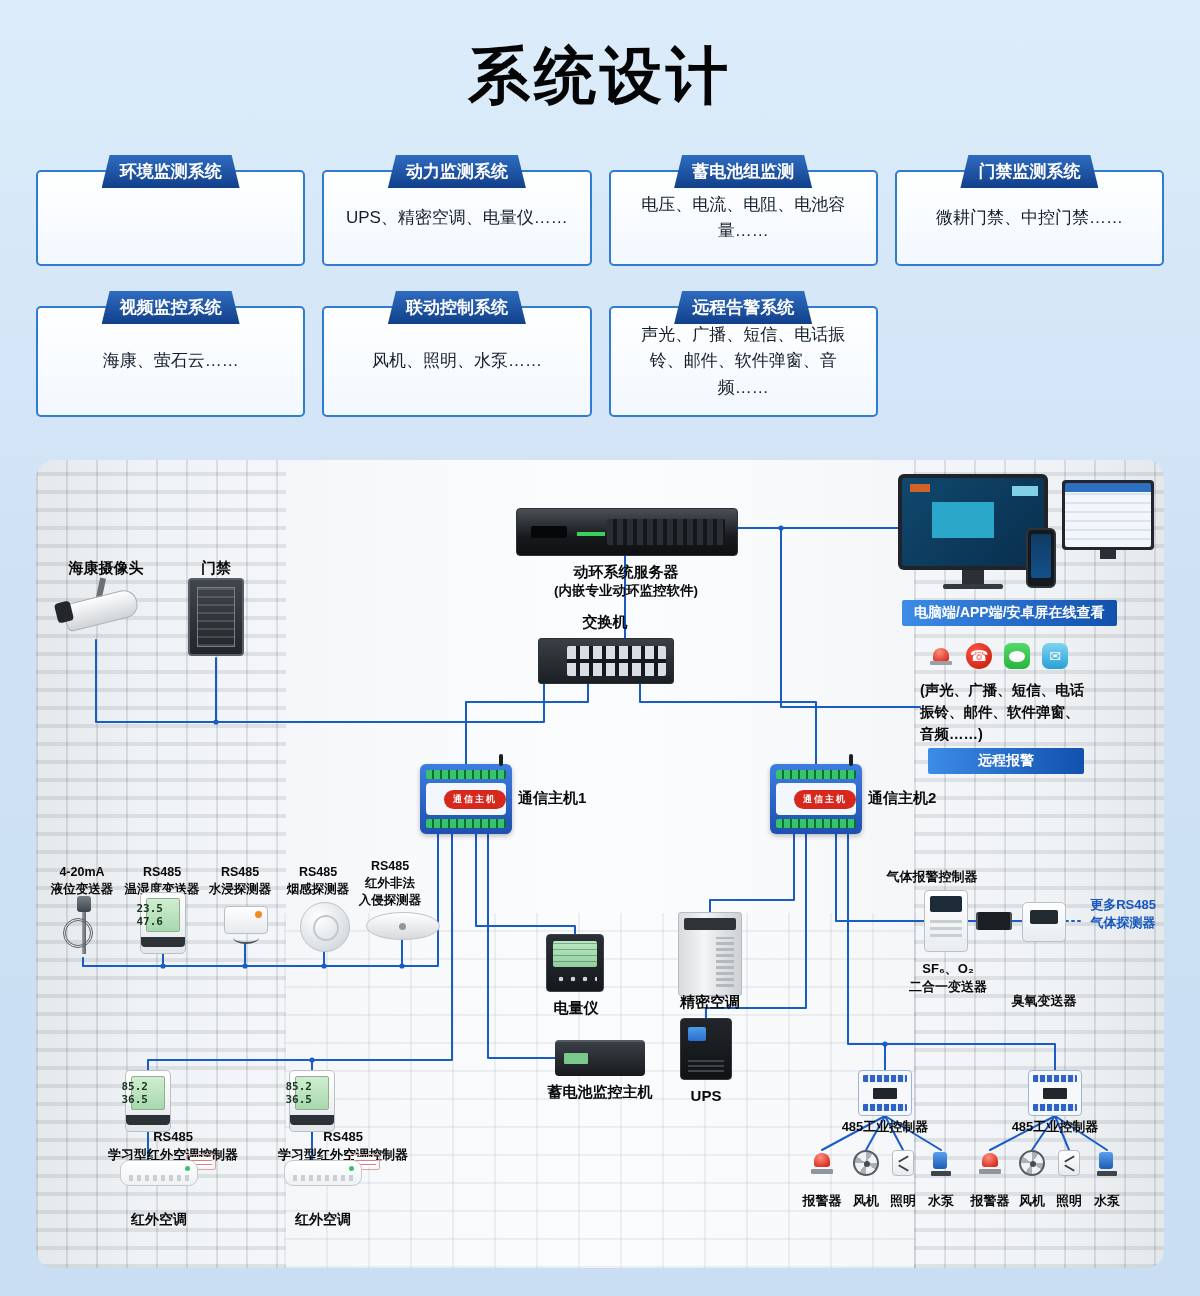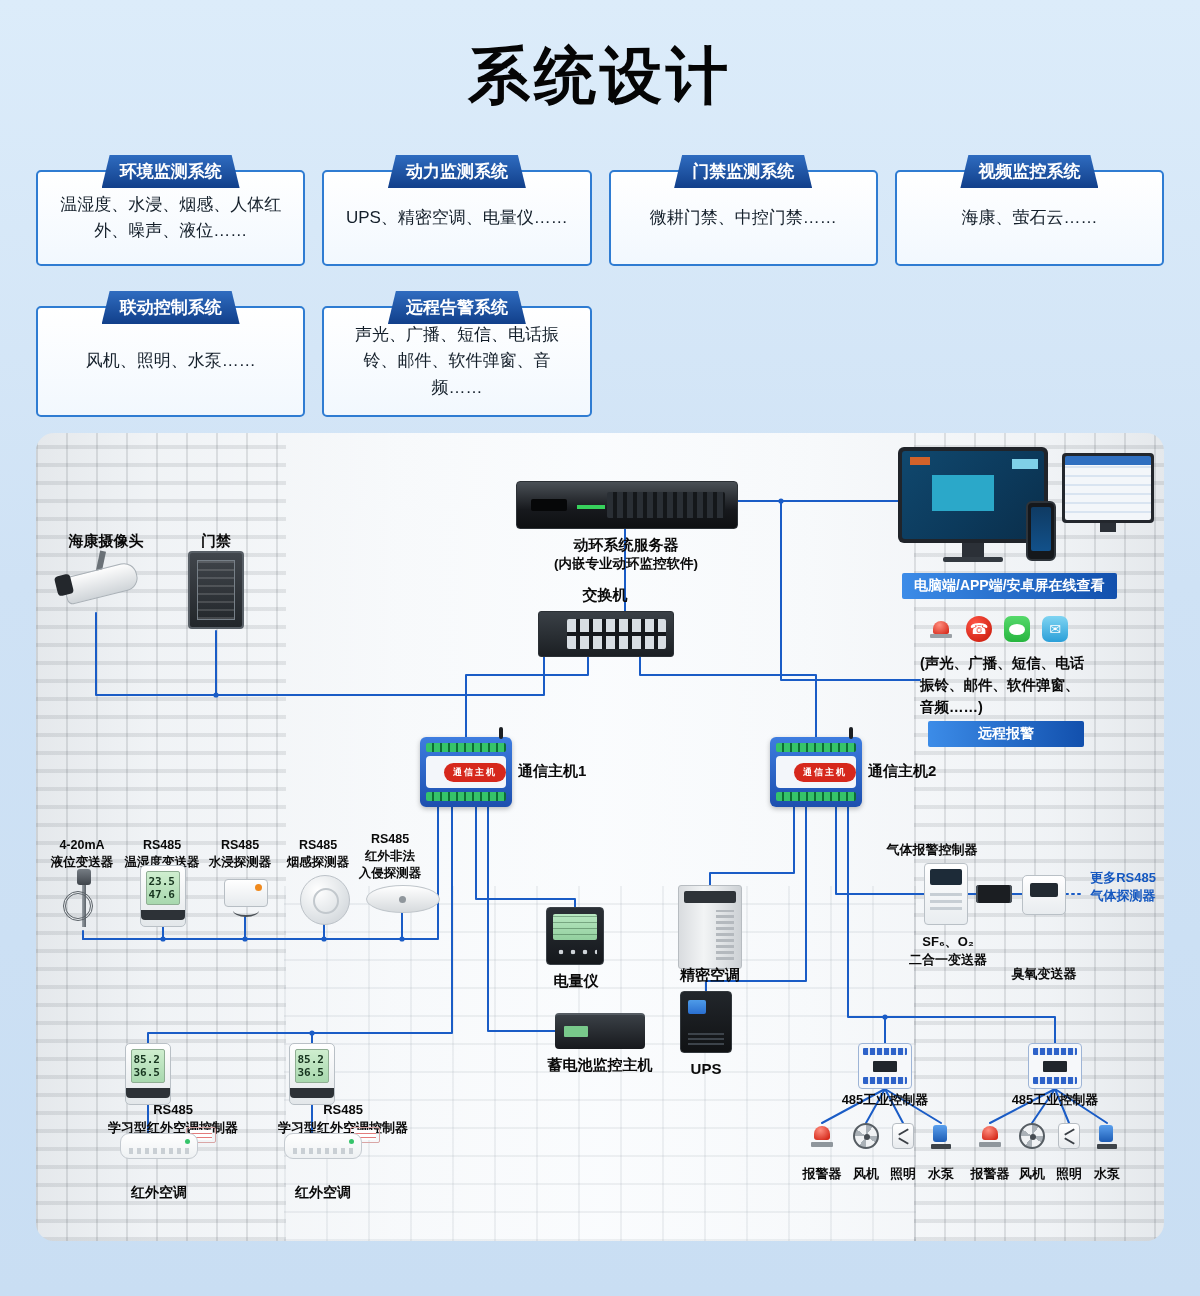--- a/index.html
+++ b/index.html
@@ -27,21 +27,21 @@
   }
   .card-pill{
     position:absolute;top:-17px;left:50%;transform:translateX(-50%);
     background:linear-gradient(180deg,#2f6cc0,#113f8a);
     color:#fff;font-size:17px;font-weight:700;padding:5px 18px;white-space:nowrap;
     clip-path:polygon(8px 0,calc(100% - 8px) 0,100% 100%,0 100%);
   }
   .card-body{font-size:17px;color:#131e29;line-height:1.55;text-align:center;}
   
   .diagram{
-    position:relative;width:1128px;height:808px;margin:16px auto 0;
+    position:relative;width:1128px;height:808px;margin:43px auto 0;
     border-radius:18px;overflow:hidden;
     background:
       linear-gradient(rgba(250,252,254,.78),rgba(250,252,254,.78)),
       linear-gradient(90deg,#99a2aa 0%,#ccd2d7 10%,#edeff1 32%,#fafbfc 50%,#edeff1 68%,#ccd2d7 90%,#99a2aa 100%);
   }
   .diagram::before,.diagram::after{
     content:"";position:absolute;top:0;bottom:0;width:250px;pointer-events:none;
     background:
       repeating-linear-gradient(0deg,rgba(40,48,56,.10) 0 4px,transparent 4px 18px),
       repeating-linear-gradient(90deg,rgba(40,48,56,.12) 0 2px,transparent 2px 30px);
@@ -105,21 +105,21 @@
   .host{width:92px;height:70px;background:linear-gradient(#3e7de0,#1d4fae);border-radius:6px;
     padding:6px;box-sizing:border-box;display:flex;flex-direction:column;justify-content:space-between;
     box-shadow:0 2px 5px rgba(0,0,0,.25);}
   .host-ant{position:absolute;right:9px;top:-10px;width:4px;height:12px;background:#1b1e22;border-radius:2px;}
   .host-terms{height:9px;border-radius:2px;background:repeating-linear-gradient(90deg,#35c46a 0 6px,#0c6e33 6px 8px);}
   .host-center{height:32px;background:#f3f6fa;border-radius:4px;display:flex;align-items:center;justify-content:flex-end;}
   .host-logo{background:#d6281c;color:#fff;font-size:9px;font-weight:700;padding:3px 9px;border-radius:10px;letter-spacing:2px;white-space:nowrap;}
   .thermo{width:46px;height:62px;background:linear-gradient(#ffffff,#e3e7ea);border:1px solid #b9c0c6;border-radius:5px;
     padding:5px 5px 0;box-sizing:border-box;}
   .thermo-lcd{height:34px;background:linear-gradient(#cfeecf,#a8d8ae);border:1px solid #8fae93;border-radius:2px;
-    display:flex;flex-direction:column;align-items:flex-end;justify-content:center;padding:2px 4px;box-sizing:border-box;
+    display:flex;flex-direction:column;align-items:flex-end;justify-content:center;padding:2px 16px;box-sizing:border-box;
     font-family:"DejaVu Sans Mono",monospace;font-weight:700;font-size:11px;color:#17351f;line-height:1.2;}
   .thermo-foot{height:10px;margin:5px -5px 0;background:#2d3237;border-radius:0 0 4px 4px;}
   .probe{width:44px;height:62px;}
   .probe-head{position:absolute;left:14px;top:0;width:14px;height:16px;background:linear-gradient(#767d84,#3f454b);border-radius:3px;}
   .probe-rod{position:absolute;left:19px;top:16px;width:4px;height:42px;background:linear-gradient(90deg,#9aa1a7,#5c636a);}
   .probe-coil{position:absolute;left:0;top:22px;width:24px;height:24px;border:3px double #5a6167;border-radius:50%;}
   .wetbox{width:42px;height:26px;background:linear-gradient(#ffffff,#e6eaed);border:1px solid #b7bec4;border-radius:4px;}
   .wetbox::before{content:"";position:absolute;right:5px;top:4px;width:7px;height:7px;border-radius:50%;background:#f08a1e;}
   .wetbox::after{content:"";position:absolute;left:8px;bottom:-11px;width:26px;height:11px;border-bottom:2px solid #4a5056;border-radius:0 0 50% 50%;}
   .smoke{width:48px;height:48px;border-radius:50%;border:1px solid #bcc2c8;
@@ -190,25 +190,28 @@
 </head>
 <body>
 
 <div class="page">
 
   <h1 class="title">系统设计</h1>
 
   <div class="cards">
     <div class="card">
       <div class="card-pill">环境监测系统</div>
-      <div class="card-body">温湿度、水浸、烟感、人体红外、噪声、液位……</div>
     </div>
     <div class="card">
       <div class="card-pill">动力监测系统</div>
       <div class="card-body">UPS、精密空调、电量仪……</div>
+    </div>
+    <div class="card">
+      <div class="card-pill">蓄电池组监测</div>
+      <div class="card-body">电压、电流、电阻、电池容量……</div>
     </div>
     <div class="card">
       <div class="card-pill">门禁监测系统</div>
       <div class="card-body">微耕门禁、中控门禁……</div>
     </div>
     <div class="card">
       <div class="card-pill">视频监控系统</div>
       <div class="card-body">海康、萤石云……</div>
     </div>
     <div class="card">

